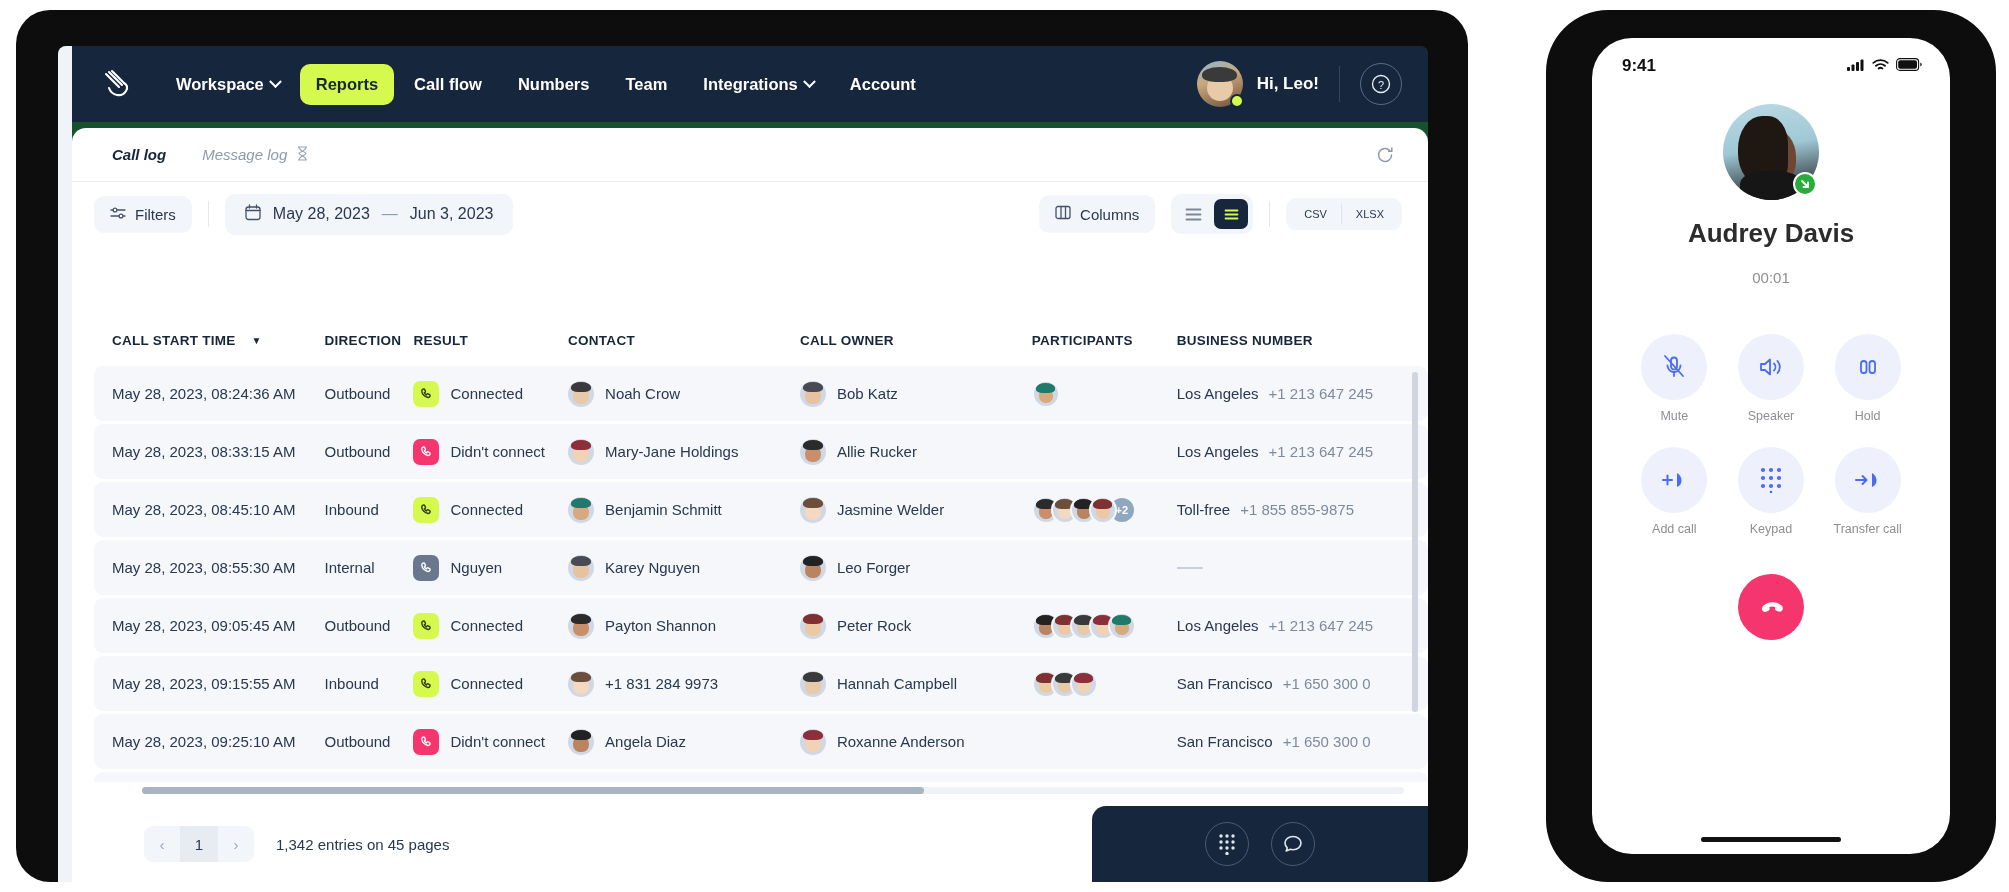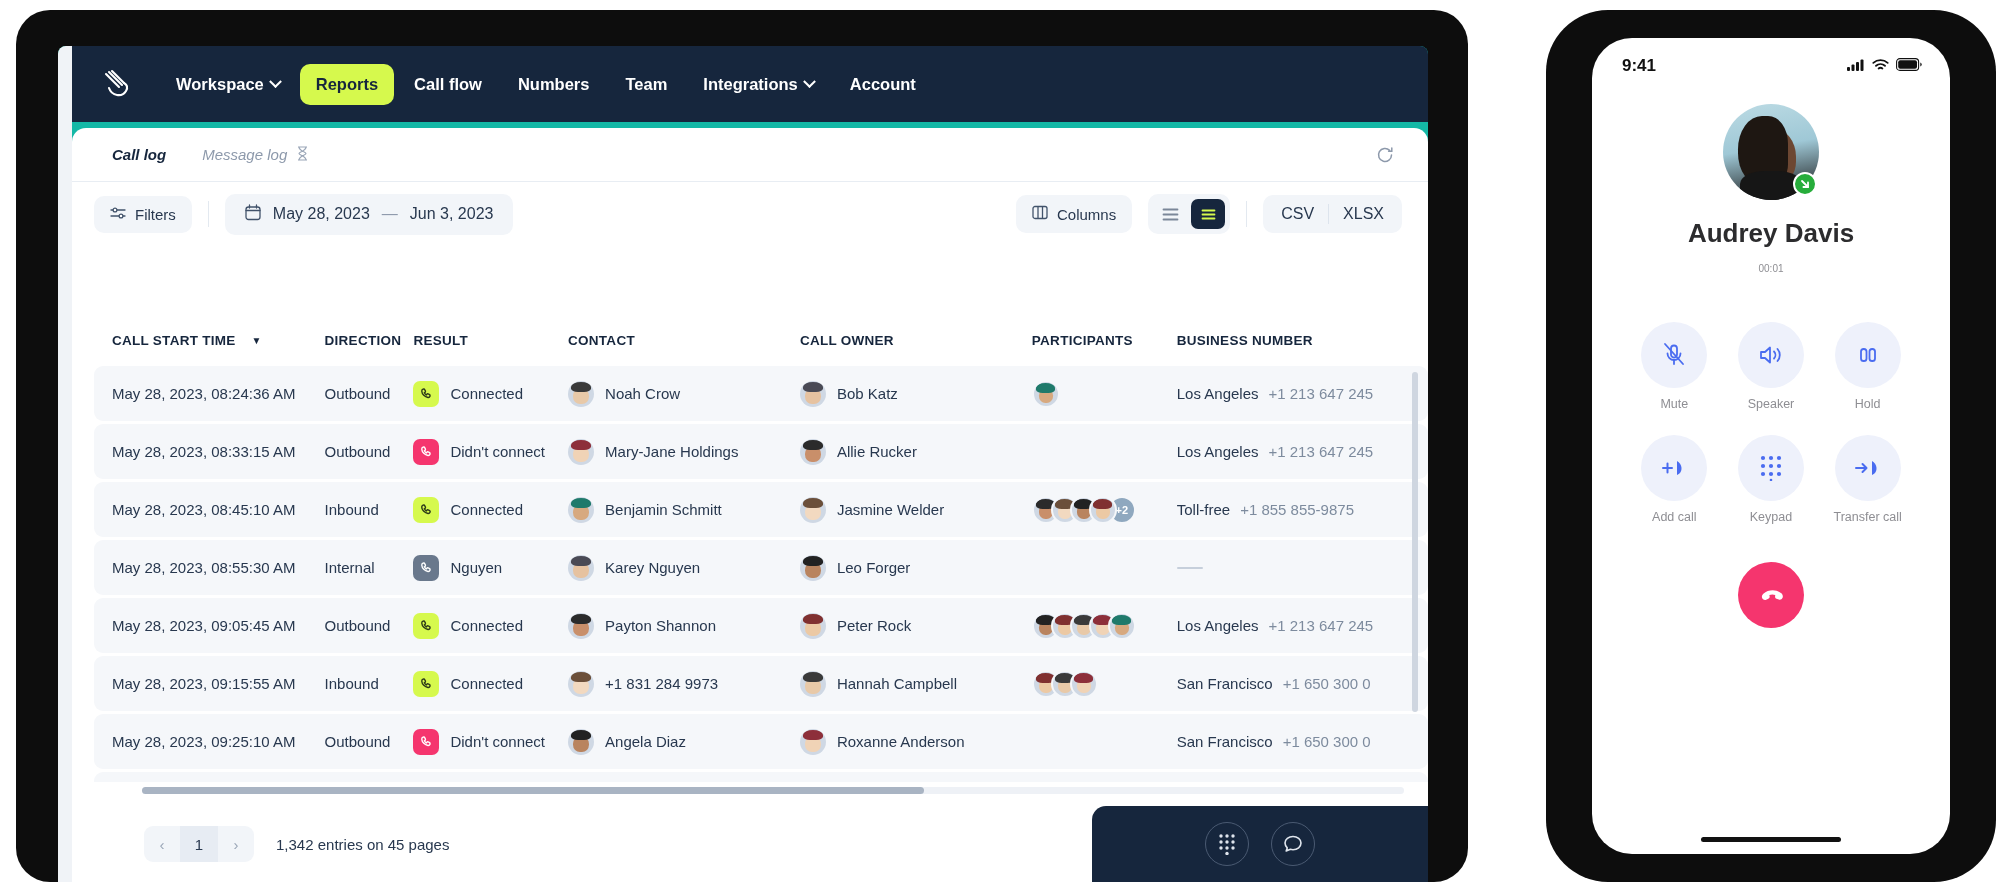--- a/index.html
+++ b/index.html
@@ -15,21 +15,21 @@
   .desktop-frame {
     position: absolute; left: 16px; top: 10px;
     width: 1452px; height: 872px;
     background: #0d0d0d;
     border-radius: 34px;
     overflow: hidden;
   }
   .desktop-inner {
     position: absolute; left: 42px; top: 36px;
     width: 1370px; height: 836px;
-    background: #14b8a6;
+    background: #14532d;
     border-radius: 8px 8px 0 0;
     overflow: hidden;
   }
   .sidebar-strip {
     position: absolute; left: 0; top: 0; width: 14px; height: 100%;
     background: #f0f3f7;
   }
 
   
   .topnav {
@@ -97,21 +97,21 @@
     font-size:15px; color:#28384f; cursor:pointer; white-space:nowrap;
   }
   .tb-divider { width:1px; height:26px; background:#e3e9f0; margin:0 16px; }
   .date-pill { font-size:16px; color:#28384f; gap:12px; padding:10px 20px; }
   .dash { color:#8d99ab; }
   .toolbar-right { margin-left:auto; display:flex; align-items:center; gap:0; }
   .view-toggle { display:flex; align-items:center; gap:4px; background:#f2f5f9; border-radius:10px; padding:5px; margin-left:16px;}
   .view-btn { width:34px; height:30px; border-radius:7px; display:flex; align-items:center; justify-content:center; cursor:pointer;}
   .view-btn.active { background:#16263d; }
   .export-group { display:flex; align-items:center; background:#f2f5f9; border-radius:10px; padding:0 4px; margin-left:0; }
-  .export-btn { font-size:16px; color:#28384f; padding:10px 14px; cursor:pointer;}
+  .export-btn { font-size:11px; color:#28384f; padding:10px 14px; cursor:pointer;}
   .export-sep { width:1px; height:20px; background:#dde4ed; }
 
   
   .table-wrap { position:absolute; left:22px; right:0; top:186px; bottom:100px; overflow:hidden; }
   .thead { display:flex; align-items:center; height:52px; padding-left:18px; }
   .th {
     font-size:13.5px; font-weight:bold; color:#16263d;
     letter-spacing:.02em; white-space:nowrap; display:flex; align-items:center; gap:16px;
   }
   .sort-caret { font-size:10px; color:#16263d; }
@@ -204,21 +204,21 @@
   }
   .caller-av .inner { position:absolute; inset:0; border-radius:50%; overflow:hidden; }
   .caller-av .skin { position:absolute; left:30%; top:26%; width:46%; height:58%; border-radius:50% 50% 42% 42%; background:#6d4732; }
   .caller-av .hair { position:absolute; left:16%; top:12%; width:52%; height:72%; border-radius:48% 40% 30% 46%; background:#1e1712; }
   .caller-av .neck { position:absolute; left:18%; bottom:-4%; width:64%; height:34%; border-radius:40% 40% 0 0; background:#161616; }
   .call-badge {
     position:absolute; right:2px; bottom:4px; width:24px; height:24px; border-radius:50%;
     background:#27ad3b; border:2.5px solid #fff; display:flex; align-items:center; justify-content:center;
   }
   .caller-name { font-size:26px; font-weight:bold; color:#2c2c2e; margin-top:18px; }
-  .caller-timer { font-size:10px; color:#8e8e93; margin-top:14px; }
+  .caller-timer { font-size:15px; color:#8e8e93; margin-top:20px; }
   .ctrl-grid {
     display:grid; grid-template-columns:repeat(3,1fr); row-gap:24px;
     margin:48px 34px 0 34px; justify-items:center;
   }
   .ctrl { text-align:center; }
   .ctrl-circle {
     width:66px; height:66px; border-radius:50%; background:#eef1fb;
     display:flex; align-items:center; justify-content:center; cursor:pointer; margin:0 auto;
   }
   .ctrl-label { font-size:12.5px; color:#8e8e93; margin-top:9px; }
@@ -268,20 +268,37 @@
           </div>
           <div class="nav-item">
             <span>Integrations</span>
             <span class="caret"></span>
           </div>
           <div class="nav-item">
             <span>Account</span>
           </div>
         </div>
 
+        <div class="nav-right">
+          <div class="avatar-wrap">
+            <div class="avatar">
+              <div class="face"></div>
+                <div class="hat"></div>
+            </div>
+            <div class="dot-online"></div>
+          </div>
+          <div class="greeting">Hi, Leo!</div>
+          <div class="nav-divider"></div>
+          <div class="help-btn">
+            <svg width="20" height="20" viewBox="0 0 20 20">
+                <circle cx="10" cy="10" r="8.5" fill="none" stroke="#e6ebf2" stroke-width="1.4"></circle>
+                <text x="10" y="14.5" font-size="11" fill="#e6ebf2" text-anchor="middle" font-family="Liberation Sans, sans-serif">?</text>
+              </svg>
+          </div>
+        </div>
       </div>
 
       <div class="card">
 
         <div class="tabs">
           <div class="tab">
             <span>Call log</span>
           </div>
           <div class="tab inactive">
             <span>Message log</span>

